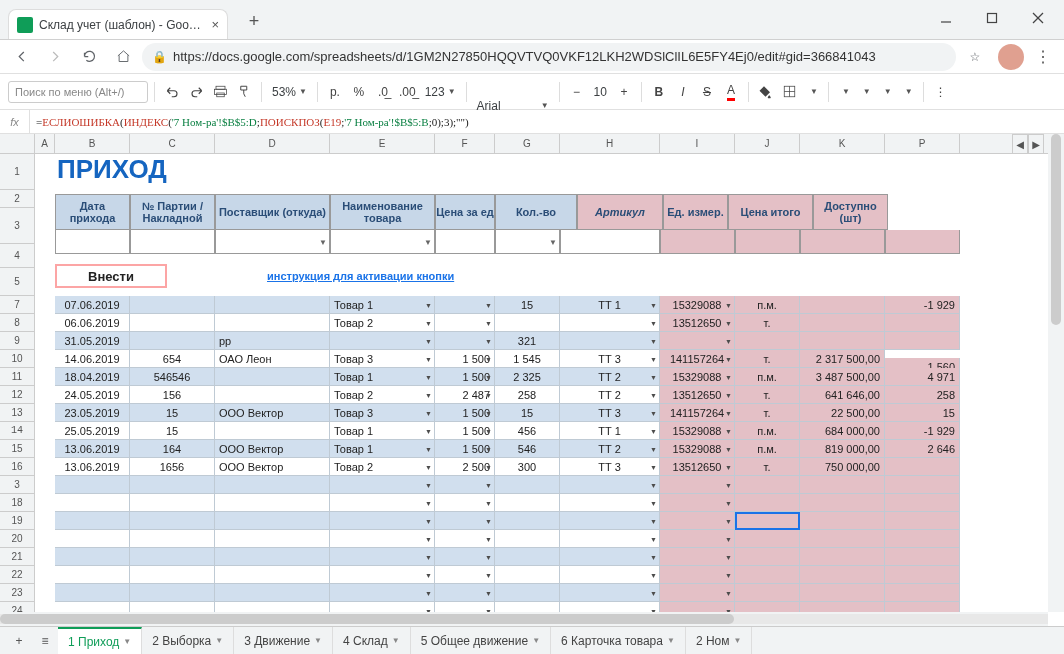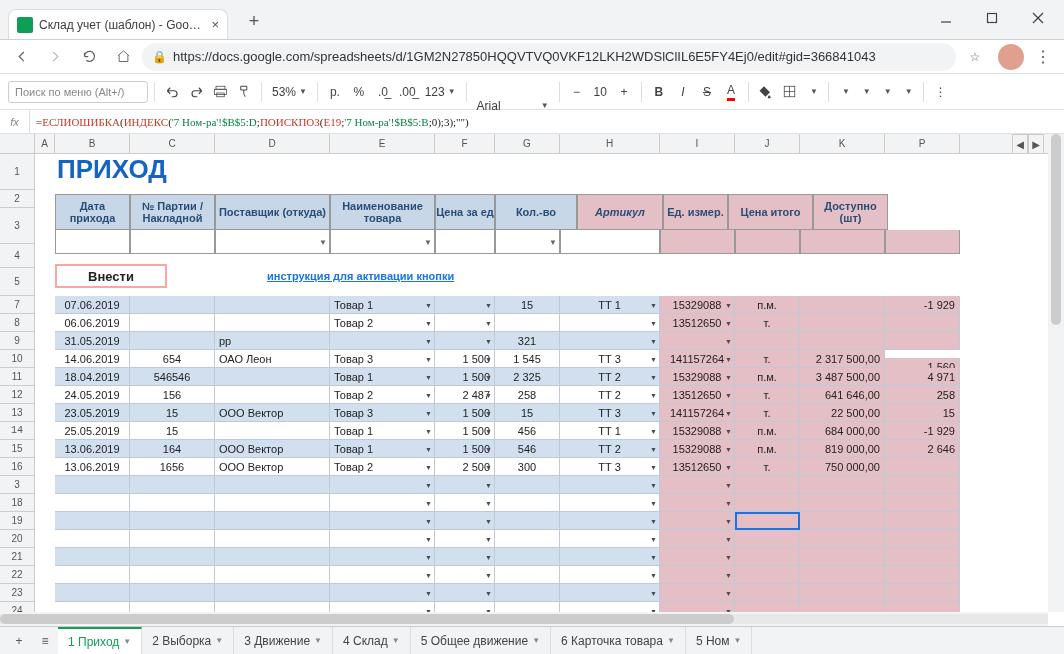--- a/index.html
+++ b/index.html
@@ -921,16 +921,16 @@
     </div>
     <div class="sheet-tab">
       <span>5 Общее движение</span>
       <span class="caret">▼</span>
     </div>
     <div class="sheet-tab">
       <span>6 Карточка товара</span>
       <span class="caret">▼</span>
     </div>
     <div class="sheet-tab">
-      <span>5 Ном</span>
+      <span>2 Ном</span>
       <span class="caret">▼</span>
     </div>
   </div>
 
 </body></html>

